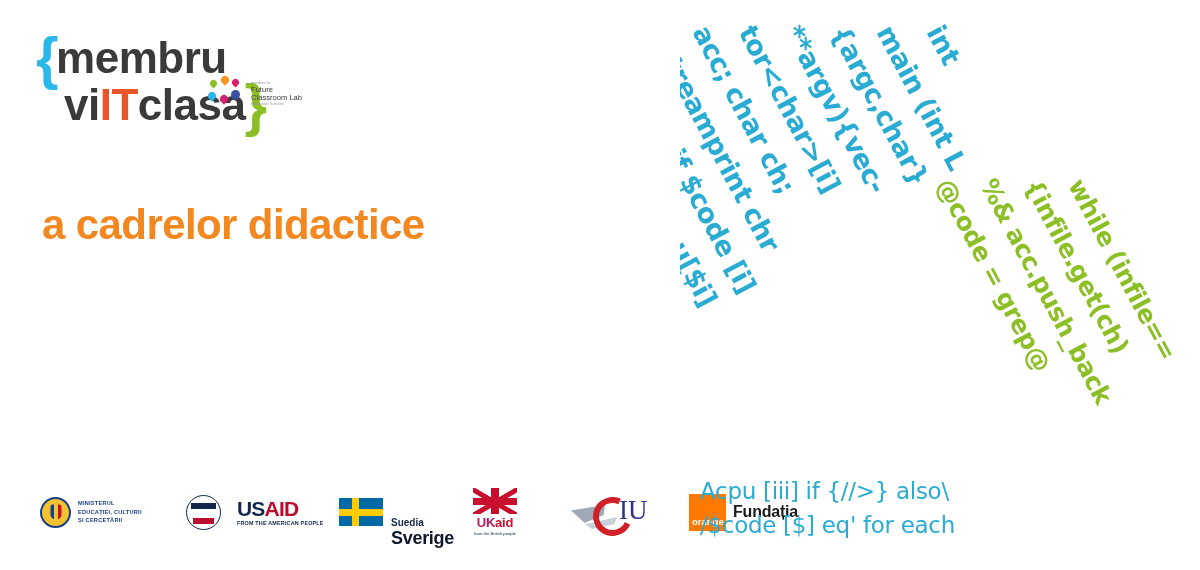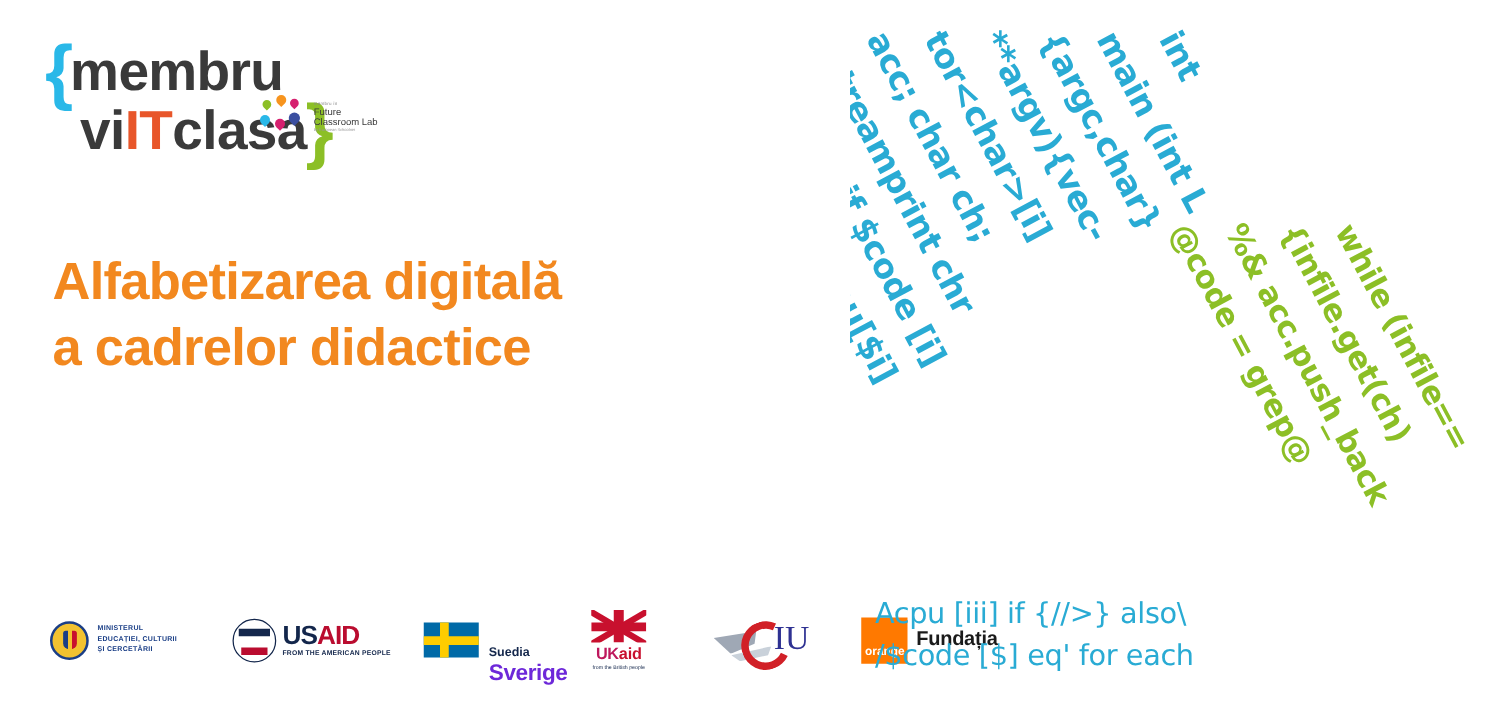--- a/index.html
+++ b/index.html
@@ -134,21 +134,21 @@
     align-items: center;
     gap: 0px;
     height: 56px;
   }
   .partner {
     display: flex;
     align-items: center;
     height: 50px;
   }
   .p-men { width: 140px; gap: 7px; }
-  .p-usaid { width: 145px; gap: 5px; margin-left: 6px; }
+  .p-usaid { width: 145px; gap: 16px; margin-left: 6px; }
   .p-sweden { width: 130px; gap: 8px; margin-left: 8px; }
   .p-ukaid { width: 92px; margin-left: 4px; }
   .p-ciu { width: 110px; margin-left: 6px; }
   .p-orange { width: 130px; gap: 7px; margin-left: 8px; }
 
   .men-seal {
     width: 31px; height: 31px; border-radius: 50%;
     background: #F2C230;
     border: 2px solid #1A3E86;
     box-sizing: border-box;
@@ -213,21 +213,21 @@
   .se-flag::before {
     content: ""; position: absolute;
     left: 13px; top: 0; width: 7px; height: 28px; background: #FECC00;
   }
   .se-flag::after {
     content: ""; position: absolute;
     left: 0; top: 11px; width: 44px; height: 7px; background: #FECC00;
   }
   .se-text { line-height: 1.05; margin-top: 42px; }
   .se-sm { font-size: 10px; color: #13264B; font-weight: bold; }
-  .se-lg { font-size: 18px; color: #6d28d9; font-weight: bold; letter-spacing: -0.3px; }
+  .se-lg { font-size: 18px; color: #0f172a; font-weight: bold; letter-spacing: -0.3px; }
 
   .ukaid {
     text-align: center;
   }
   .uk-flag {
     width: 44px; height: 26px; margin: 0 auto;
     background: #ffffff;
     position: relative; overflow: hidden;
   }
   .uk-flag i, .uk-flag b {
@@ -342,21 +342,20 @@
       <div class="fcl-text">
         <div class="fcl-sub">membru în</div>
         <div class="fcl-main">Future</div>
         <div class="fcl-main">Classroom Lab</div>
         <div class="fcl-foot">by European Schoolnet</div>
       </div>
     </div>
   </div>
 
   <div class="headline-block">
-    <div class="title-1">Alfabetizarea digitală</div>
     <div class="title-2">a cadrelor didactice</div>
   </div>
 
   <div class="partners">
 
     <div class="partner p-men">
       <div class="men-seal"></div>
       <div class="men-text">
         <div>MINISTERUL</div>
         <div>EDUCAȚIEI, CULTURII</div>

